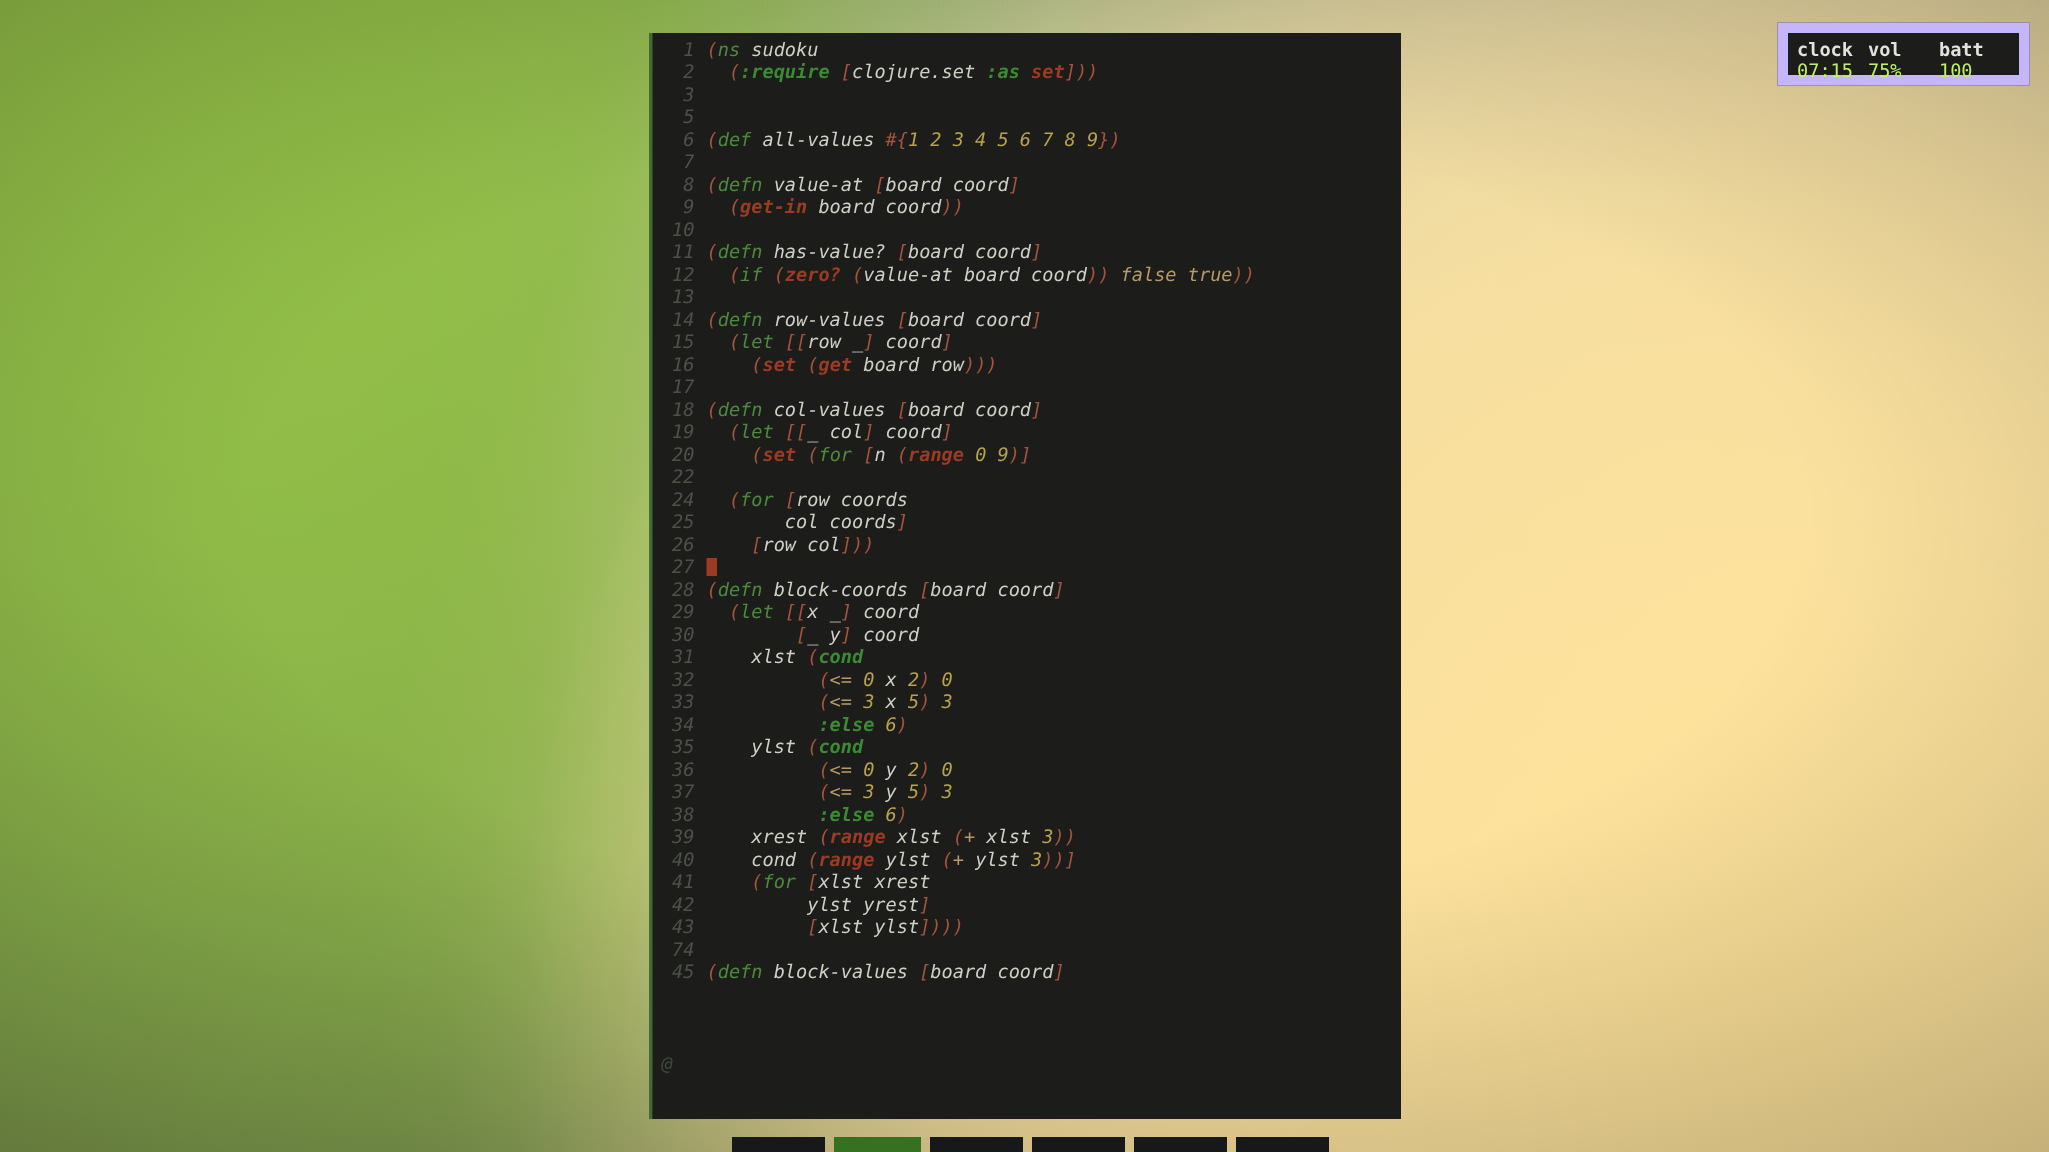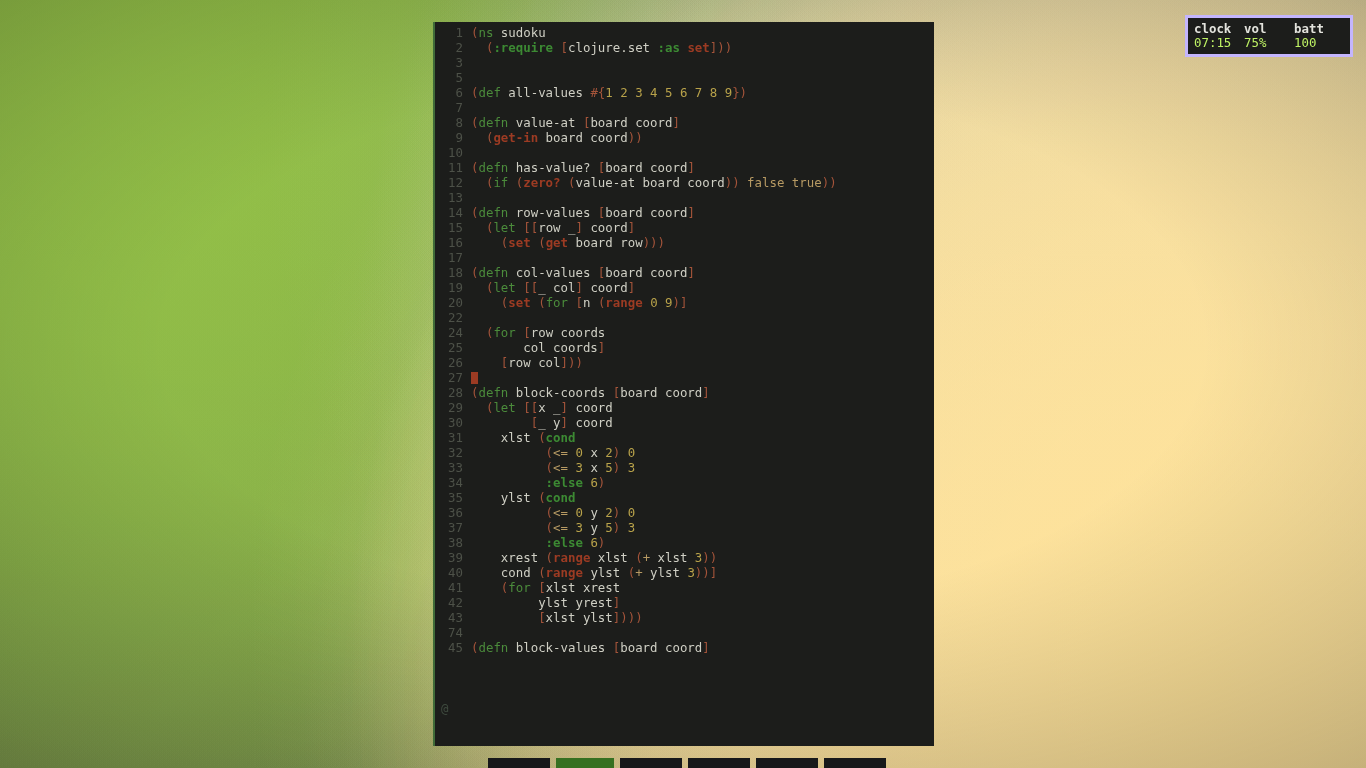--- a/index.html
+++ b/index.html
@@ -61,20 +61,21 @@
     pointer-events:none;
   }
 
   
   #terminal{
     position:absolute;left:433px;top:22px;width:501px;height:724px;
     background:#1c1d1b;
     border-left:2px solid #3f6b38;
     box-sizing:border-box;
     overflow:hidden;
+    font-style:italic;
   }
   #code-area{
     position:absolute;left:0;top:0;right:0;top:0;
     padding:3px 0 0 0;
   }
   .code-line{
     height:15px;line-height:15px;
     font-size:12.4px;
     white-space:pre;
     letter-spacing:0px;
@@ -103,21 +104,21 @@
     position:absolute;left:0;right:0;bottom:0;height:22px;
     background:#1c1d1b;
     font-size:12.4px;line-height:22px;color:#8fa8b8;
     white-space:pre;
   }
 
   
   #status-widget{
     position:absolute;left:1185px;top:15px;width:168px;height:42px;
     background:#1c1d1b;
-    border:3px solid #c4b5fd;
+    border:7px solid #c4b5fd;
     box-sizing:border-box;
     padding:4px 6px 0 6px;
   }
   .widget-row{display:flex;white-space:pre;font-size:12.4px;line-height:14px;}
   .widget-col{width:54px;}
   .widget-head{color:#e3e3dd;font-weight:bold;}
   .widget-val {color:#bef264;}
 
   
   #taskbar{

